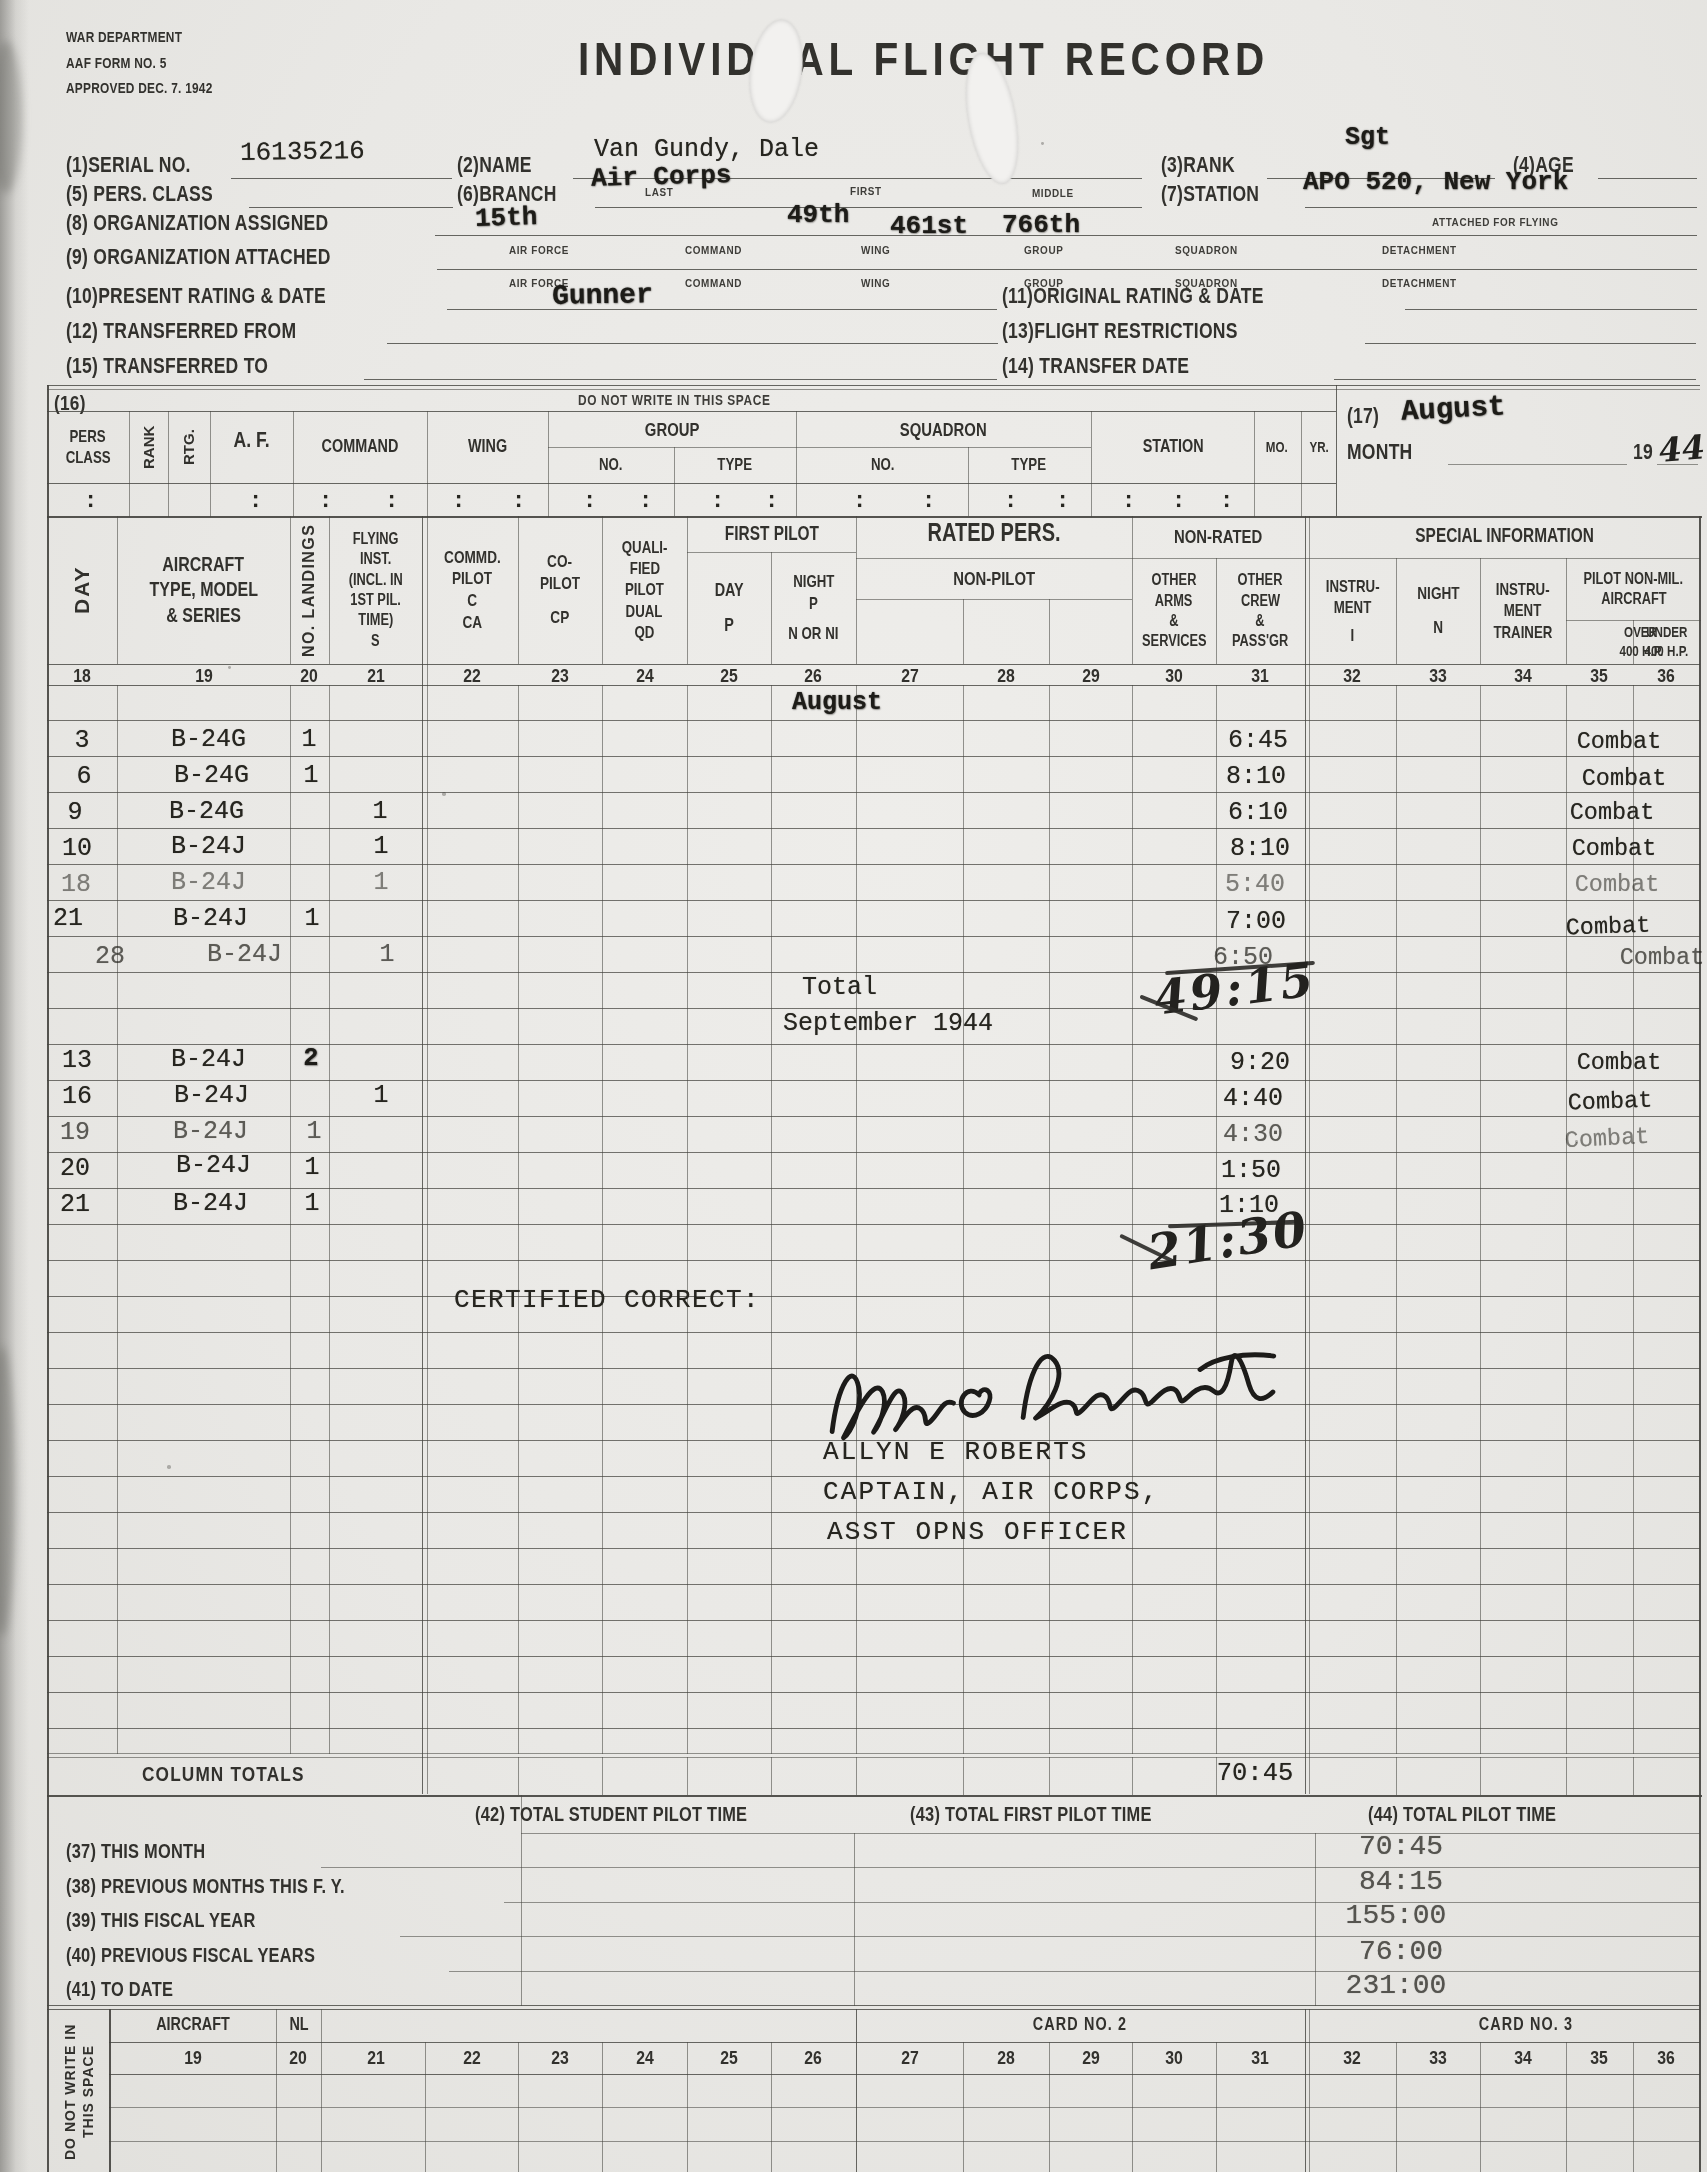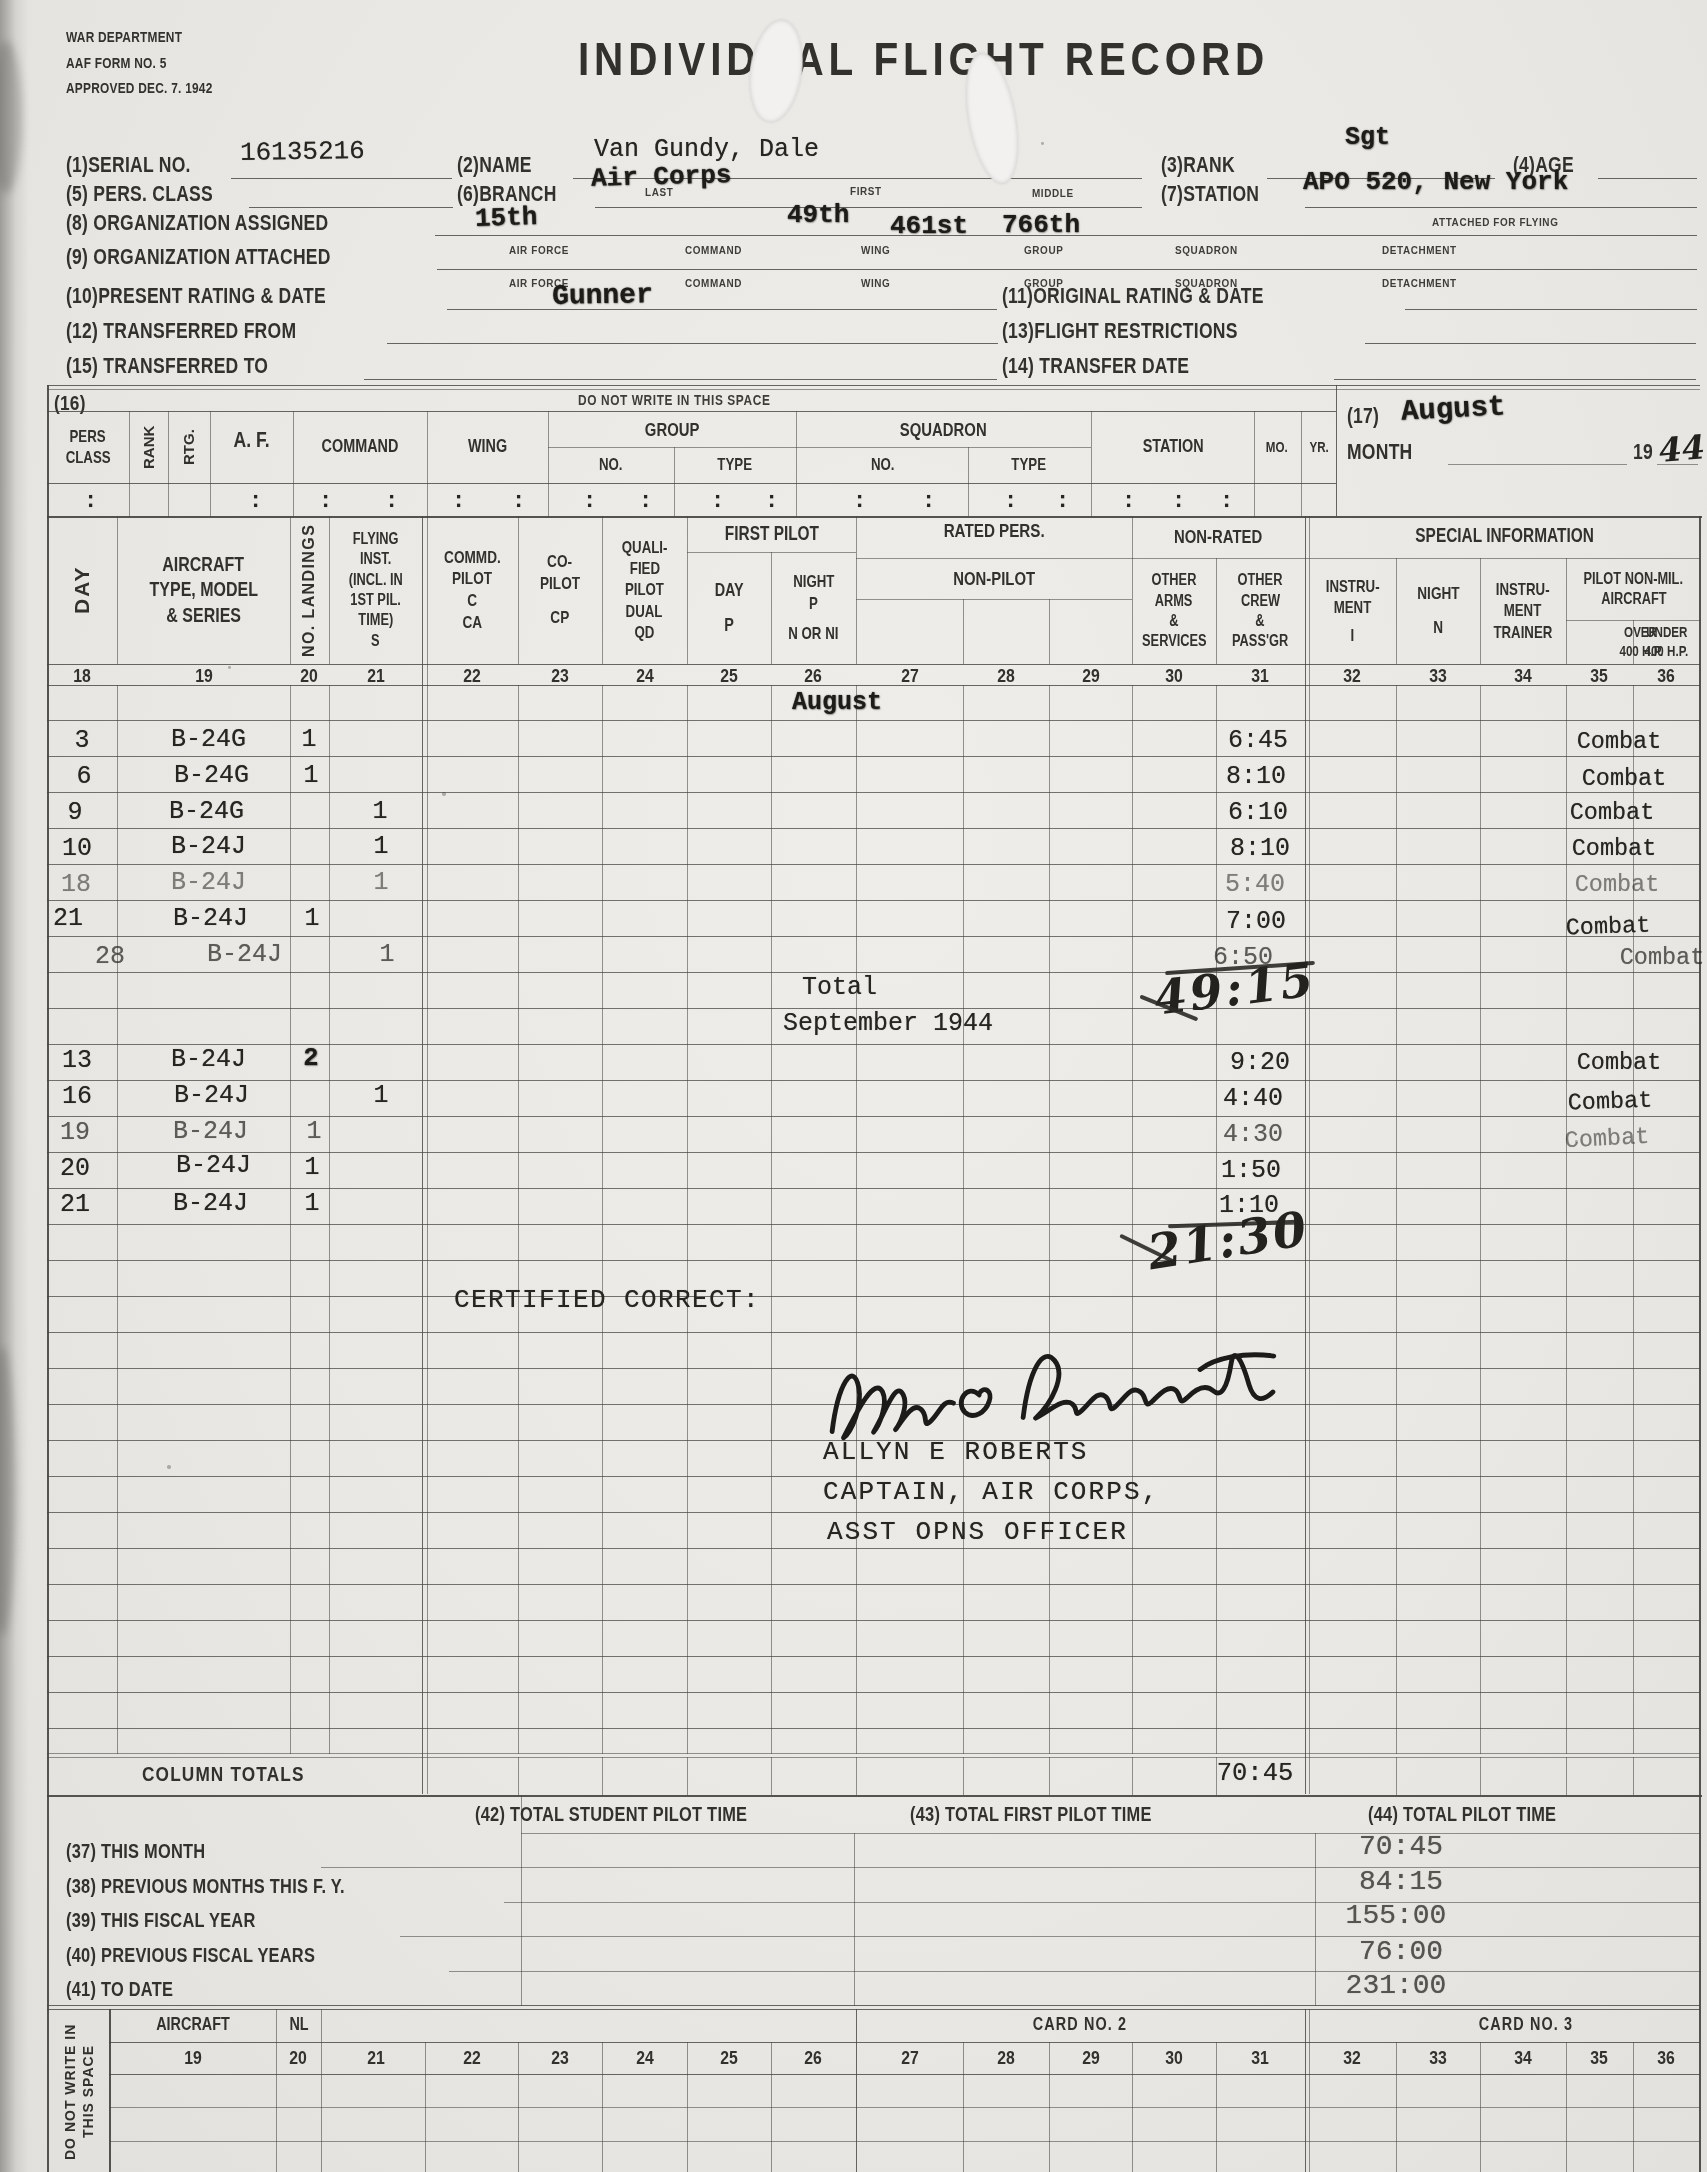--- a/index.html
+++ b/index.html
@@ -290,21 +290,21 @@
     </div>
   <div class="hc" style="left:687px;top:552px;width:84px;height:112px;font-size:18px;">
     <span>DAY</span>
       <span style="margin-top:11px;">P</span>
     </div>
   <div class="hc" style="left:771px;top:552px;width:85px;height:112px;font-size:16.6px;">
     <span>NIGHT</span>
       <span>P</span>
       <span style="margin-top:9.7px;">N OR NI</span>
     </div>
-  <div class="hc" style="left:856px;top:516px;width:276px;height:31px;font-size:19px;">
+  <div class="hc" style="left:856px;top:516px;width:276px;height:31px;font-size:25px;">
       <span>RATED PERS.</span>
     </div>
   <div class="hc" style="left:856px;top:558px;width:276px;height:41px;font-size:18.6px;">
       <span>NON-PILOT</span>
     </div>
   <div class="hc" style="left:1132px;top:516px;width:173px;height:41px;font-size:18.6px;">
       <span>NON-RATED</span>
     </div>
   <div class="hc" style="left:1132px;top:558px;width:84px;height:106px;font-size:16px;">
     <span>OTHER</span>

